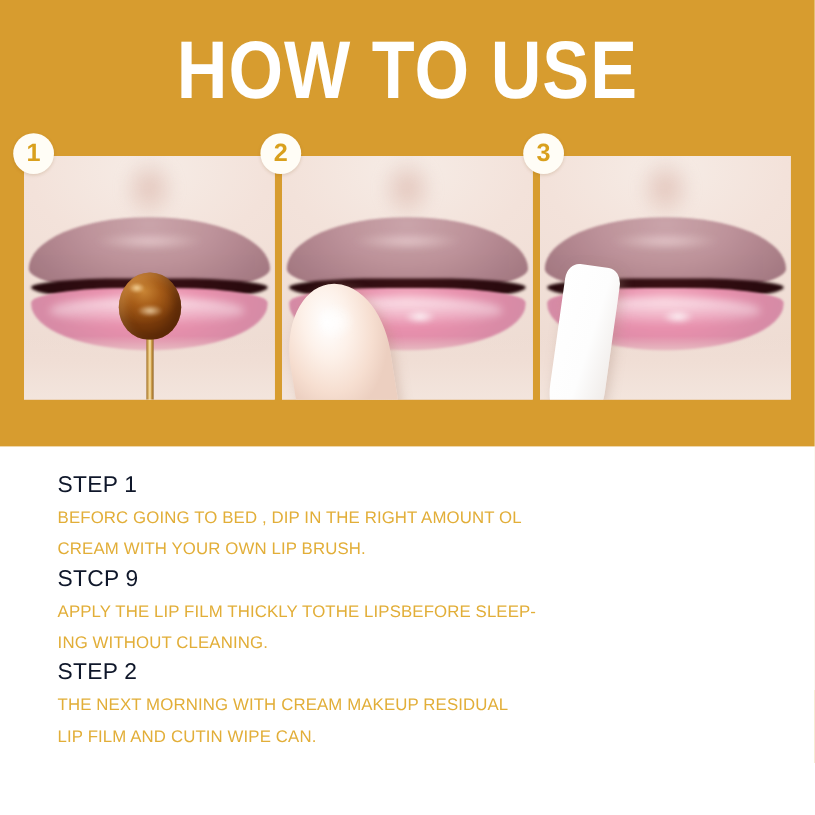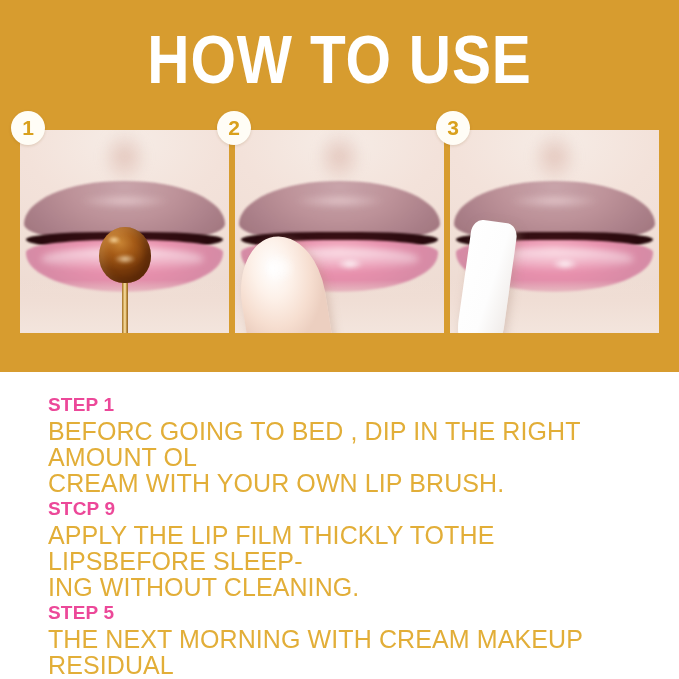--- a/index.html
+++ b/index.html
@@ -273,29 +273,29 @@
   .badge-3 { left: 436px; top: 111px; }
 
   
   .instructions {
     position: absolute;
     left: 48px;
     top: 392px;
     width: 600px;
   }
   .step-head {
-    color: #ec4899;
-    font-weight: bold;
+    color: #0f172a;
+    font-weight: normal;
     font-size: 19px;
     line-height: 26px;
     letter-spacing: 0.2px;
   }
   .step-body {
     color: #e2ae38;
-    font-size: 25px;
+    font-size: 14px;
     line-height: 26px;
     letter-spacing: 0.1px;
     white-space: pre-line;
   }
   .step-block { margin-bottom: 0; }
 </style>
 </head>
 <body>
 
 <div class="poster">
@@ -363,20 +363,20 @@
 CREAM WITH YOUR OWN LIP BRUSH.</div>
     </div>
 
     <div class="step-block">
       <div class="step-head">STCP 9</div>
       <div class="step-body">APPLY THE LIP FILM THICKLY TOTHE LIPSBEFORE SLEEP-
 ING WITHOUT CLEANING.</div>
     </div>
 
     <div class="step-block">
-      <div class="step-head">STEP 5</div>
+      <div class="step-head">STEP 2</div>
       <div class="step-body">THE NEXT MORNING WITH CREAM MAKEUP RESIDUAL
 LIP FILM AND CUTIN WIPE CAN.</div>
     </div>
 
   </div>
 
 </div>
 
 </body></html>

